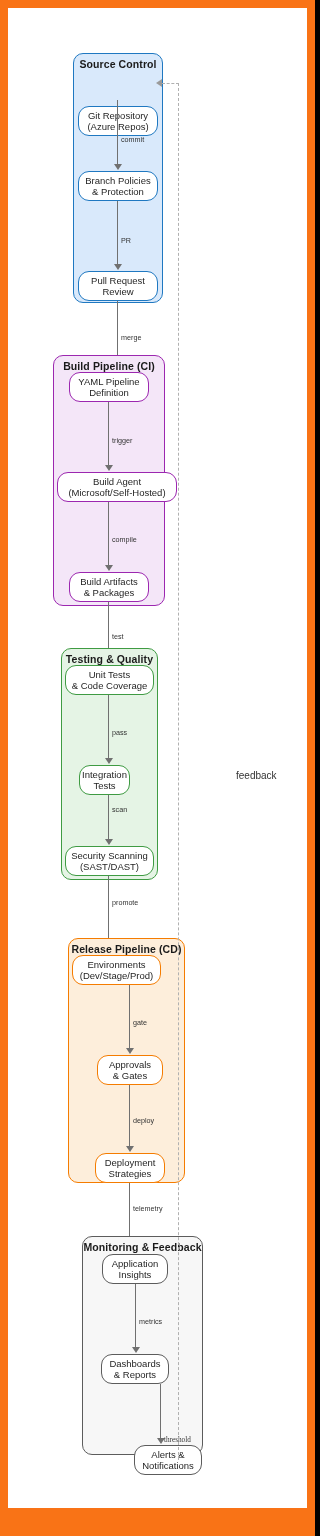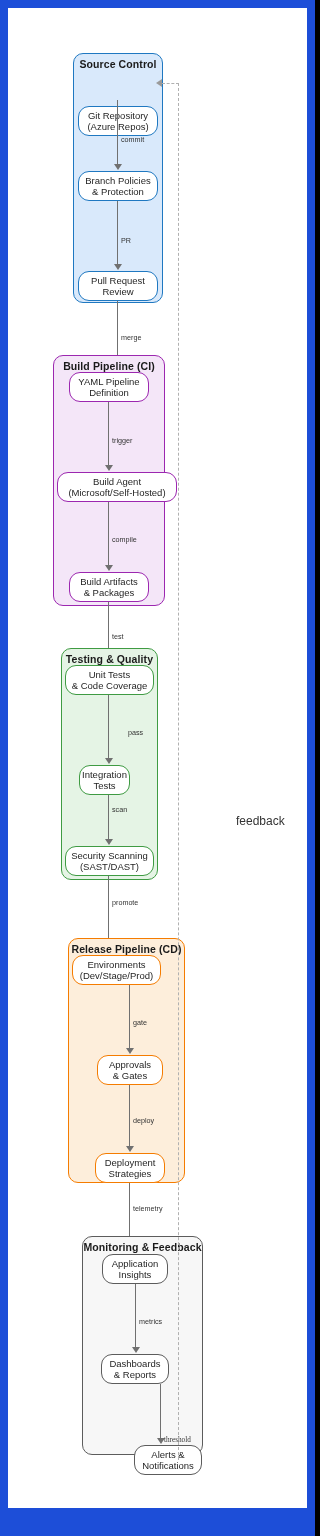--- a/index.html
+++ b/index.html
@@ -1,17 +1,17 @@
 <!DOCTYPE html>
 <html><head>
 <meta charset="utf-8">
 <style>
   html,body{margin:0;padding:0;background:#000;}
   body{font-family:"Liberation Sans",sans-serif;}
-  #page{position:relative;width:315px;height:1536px;background:#1d4ed8;overflow:hidden;}
+  #page{position:relative;width:315px;height:1536px;background:#f97316;overflow:hidden;}
   #canvas{position:absolute;left:8px;top:8px;width:299px;height:1500px;background:#ffffff;}
 
   .subgraph{position:absolute;border-radius:10px;box-sizing:border-box;}
   .sg-title{position:absolute;left:0;right:0;top:4px;text-align:center;
             font-size:10.5px;font-weight:bold;color:#1a1a1a;letter-spacing:.1px;}
 
   .node{position:absolute;box-sizing:border-box;border-radius:11px;
         background:#ffffff;display:flex;align-items:center;justify-content:center;
         text-align:center;font-size:9.5px;line-height:11.5px;color:#1f1f1f;
         padding:2px 3px;}
@@ -20,21 +20,21 @@
   .edge-head{position:absolute;width:0;height:0;
              border-left:4px solid transparent;border-right:4px solid transparent;
              border-top:6px solid #707070;}
   .edge-label{position:absolute;font-size:7.2px;color:#333;white-space:nowrap;}
 
   .fb-v{position:absolute;width:0;border-left:1.4px dashed #b0b0b0;}
   .fb-h{position:absolute;height:0;border-top:1.4px dashed #b0b0b0;}
   .fb-head{position:absolute;width:0;height:0;
            border-top:4px solid transparent;border-bottom:4px solid transparent;
            border-right:6px solid #9a9a9a;}
-  .fb-label{position:absolute;font-size:12px;color:#333;white-space:nowrap;margin-top:44px;}
+  .fb-label{position:absolute;font-size:10px;color:#333;white-space:nowrap;}
 </style>
 </head>
 <body>
 
 <div id="page">
   <div id="canvas">
 
     <div class="subgraph" style="left:65px;top:45px;width:90px;height:250px;background:#d9e9fb;border:1.6px solid #1f78c1;">
       <div class="sg-title">Source Control</div>
     </div>
@@ -120,21 +120,21 @@
     </div>
     <div class="node" style="left:57px;top:838px;width:89px;height:30px;border:1.6px solid #3f9b43;">
       <div>
         <span>Security Scanning</span><br>
         <span>(SAST/DAST)</span>
       </div>
     </div>
 
     <div class="edge-line" style="left:100px;top:687px;height:63px;"></div>
     <div class="edge-head" style="left:97px;top:750px;"></div>
-    <div class="edge-label" style="left:104px;top:720px;margin-left:16px;">pass</div>
+    <div class="edge-label" style="left:104px;top:720px;">pass</div>
 
     <div class="edge-line" style="left:100px;top:787px;height:44px;"></div>
     <div class="edge-head" style="left:97px;top:831px;"></div>
     <div class="edge-label" style="left:104px;top:797px;">scan</div>
 
     <div class="edge-line" style="left:100px;top:868px;height:78px;"></div>
     <div class="edge-head" style="left:97px;top:943px;"></div>
     <div class="edge-label" style="left:104px;top:890px;">promote</div>
 
     <div class="subgraph" style="left:60px;top:930px;width:117px;height:245px;background:#fdeedb;border:1.6px solid #f57c00;">

